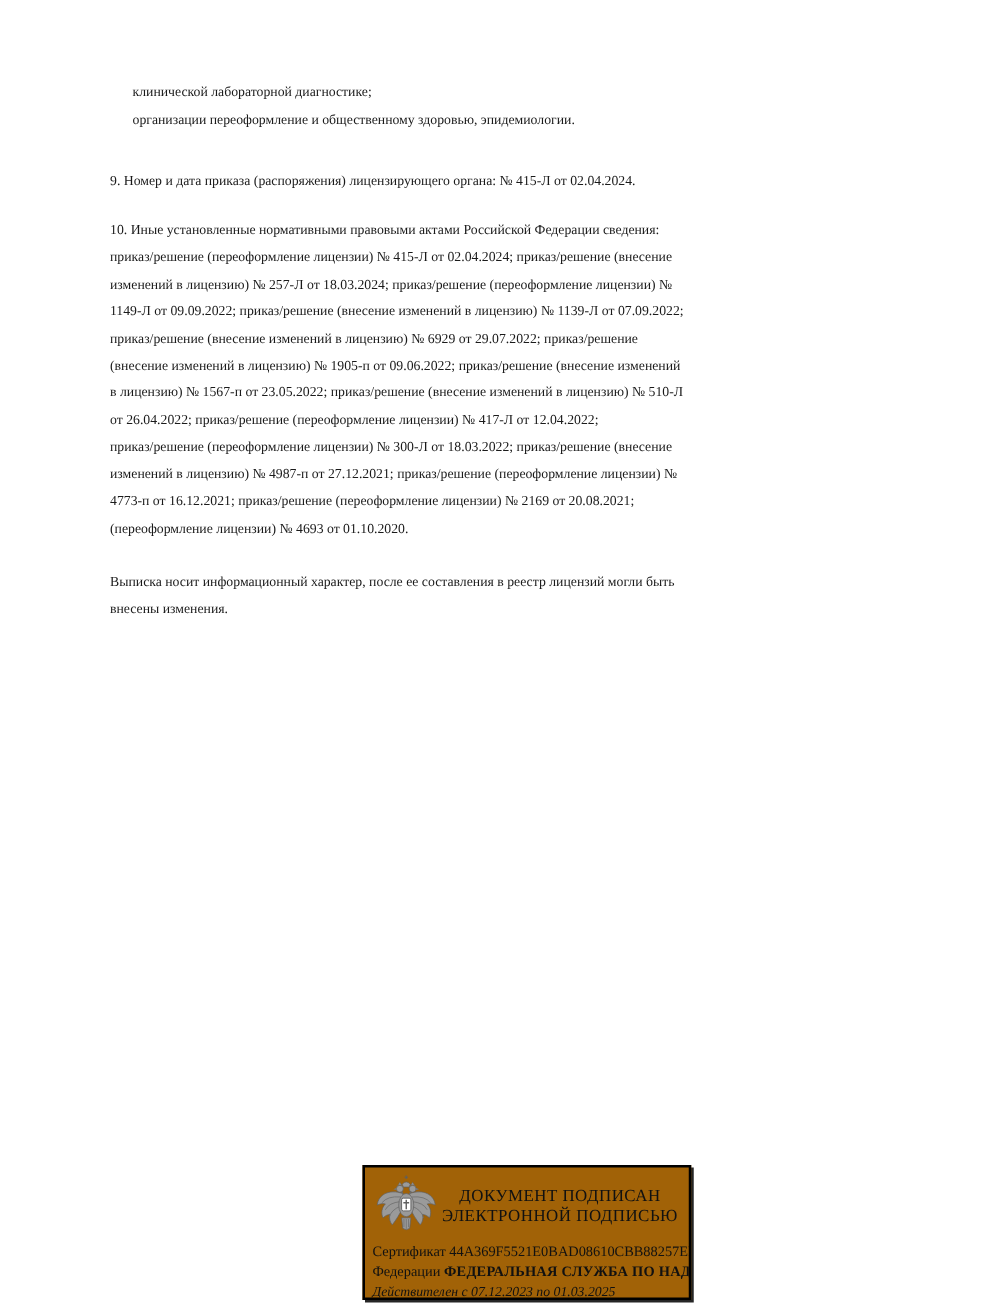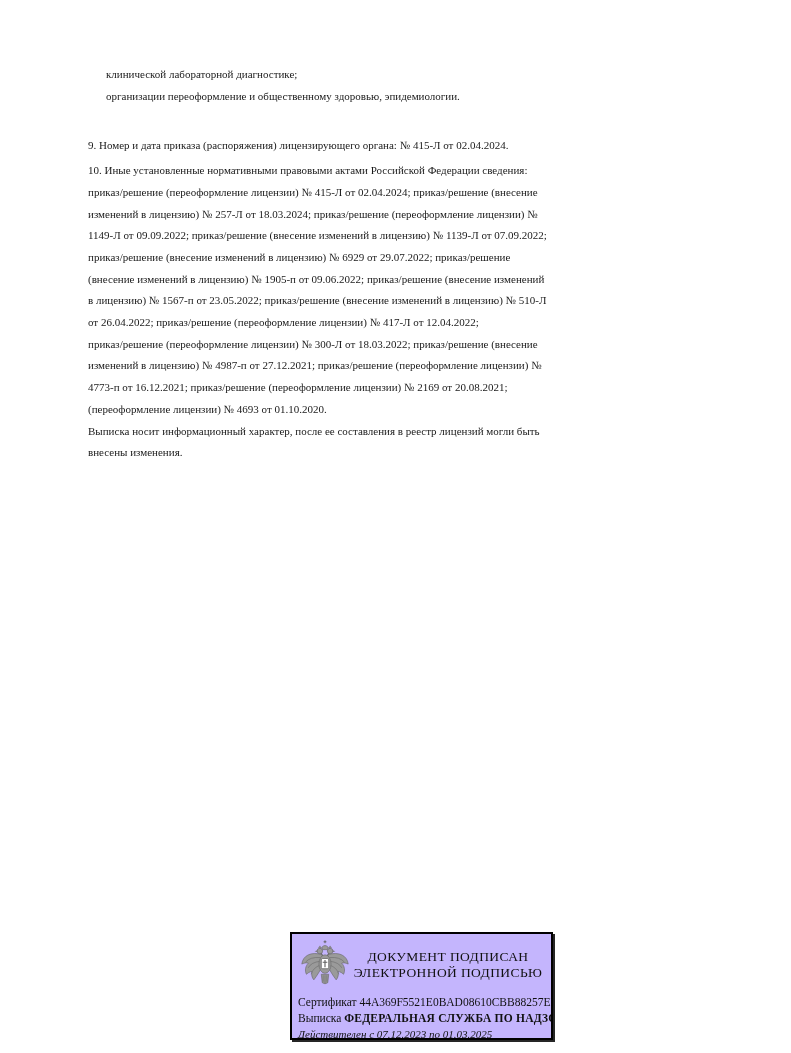--- a/index.html
+++ b/index.html
@@ -14,30 +14,30 @@
   .doc {
     position: absolute;
     left: 88px; top: 64px;
     width: 680px;
     font-size: 11px;
     line-height: 21.7px;
   }
   .line { white-space: pre; }
   .indent { padding-left: 18px; }
   .item9 { margin-top: 28px; }
-  .item10 { margin-top: 3px; }
-  .note { }
+  .item10 { margin-top: 17px; }
+  .note { margin-top: 21px; }
 
   .stamp {
     position: absolute;
     left: 290px; top: 932px;
     width: 247px; height: 100px;
     border: 2px solid #000;
     box-shadow: 2px 2px 0 rgba(0,0,0,0.85);
-    background: #c4b5fd;
+    background: #a16207;
     padding: 4px 6px 0 6px;
     overflow: hidden;
   }
   .stamp-top { display: flex; align-items: center; height: 54px; }
   .emblem { width: 52px; height: 52px; flex: none; margin-left: 1px; }
   .stamp-title {
     flex: 1; text-align: center;
     font-size: 13.5px; line-height: 16px;
     letter-spacing: 0.4px; color: #111;
   }
@@ -111,15 +111,15 @@
 
       <rect x="24" y="21" width="8" height="11" rx="1.5" fill="#ffffff" stroke="#5f5f5f" stroke-width="0.8"></rect>
       <path d="M28 22.5 V30.5 M25.5 25 H30.5" stroke="#5f5f5f" stroke-width="1.2" fill="none"></path>
     </svg>
     <div class="stamp-title">
       <div>ДОКУМЕНТ ПОДПИСАН</div>
       <div>ЭЛЕКТРОННОЙ ПОДПИСЬЮ</div>
     </div>
   </div>
   <div class="stamp-cert"><span>Сертификат</span> <span>44A369F5521E0BAD08610CBB88257ED3</span></div>
-  <div class="stamp-owner"><span>Выписка</span> <b>ФЕДЕРАЛЬНАЯ СЛУЖБА ПО НАДЗОРУ В С</b></div>
+  <div class="stamp-owner"><span>Федерации</span> <b>ФЕДЕРАЛЬНАЯ СЛУЖБА ПО НАДЗОРУ В С</b></div>
   <div class="stamp-valid">Действителен с 07.12.2023 по 01.03.2025</div>
 </div>
 
 </body></html>

